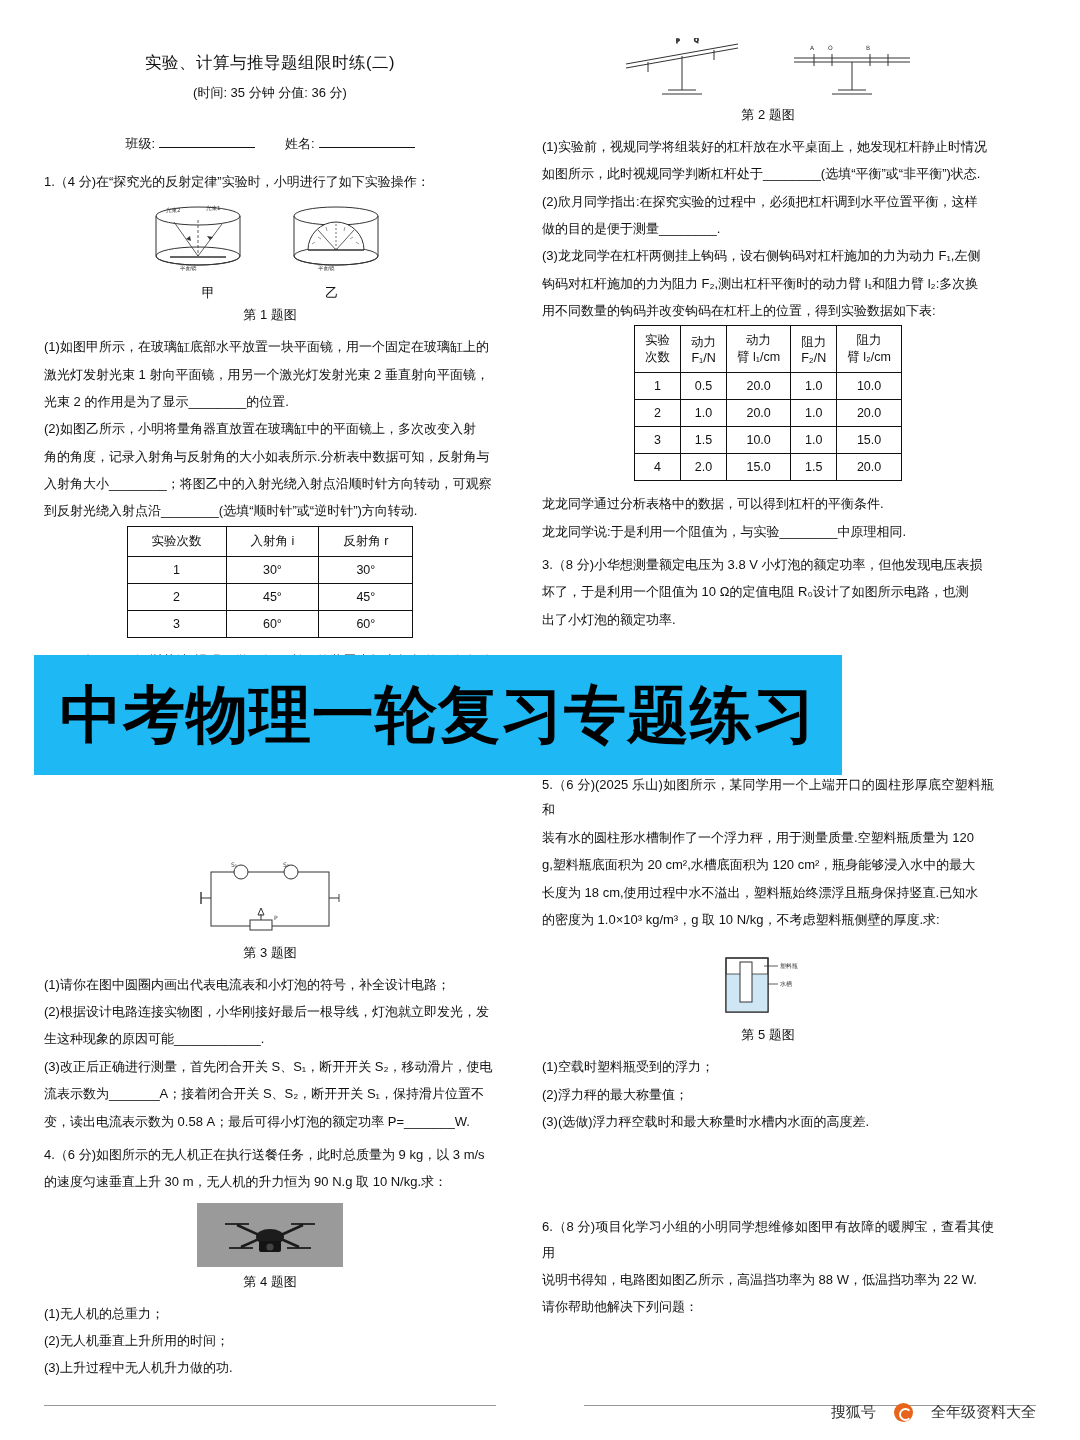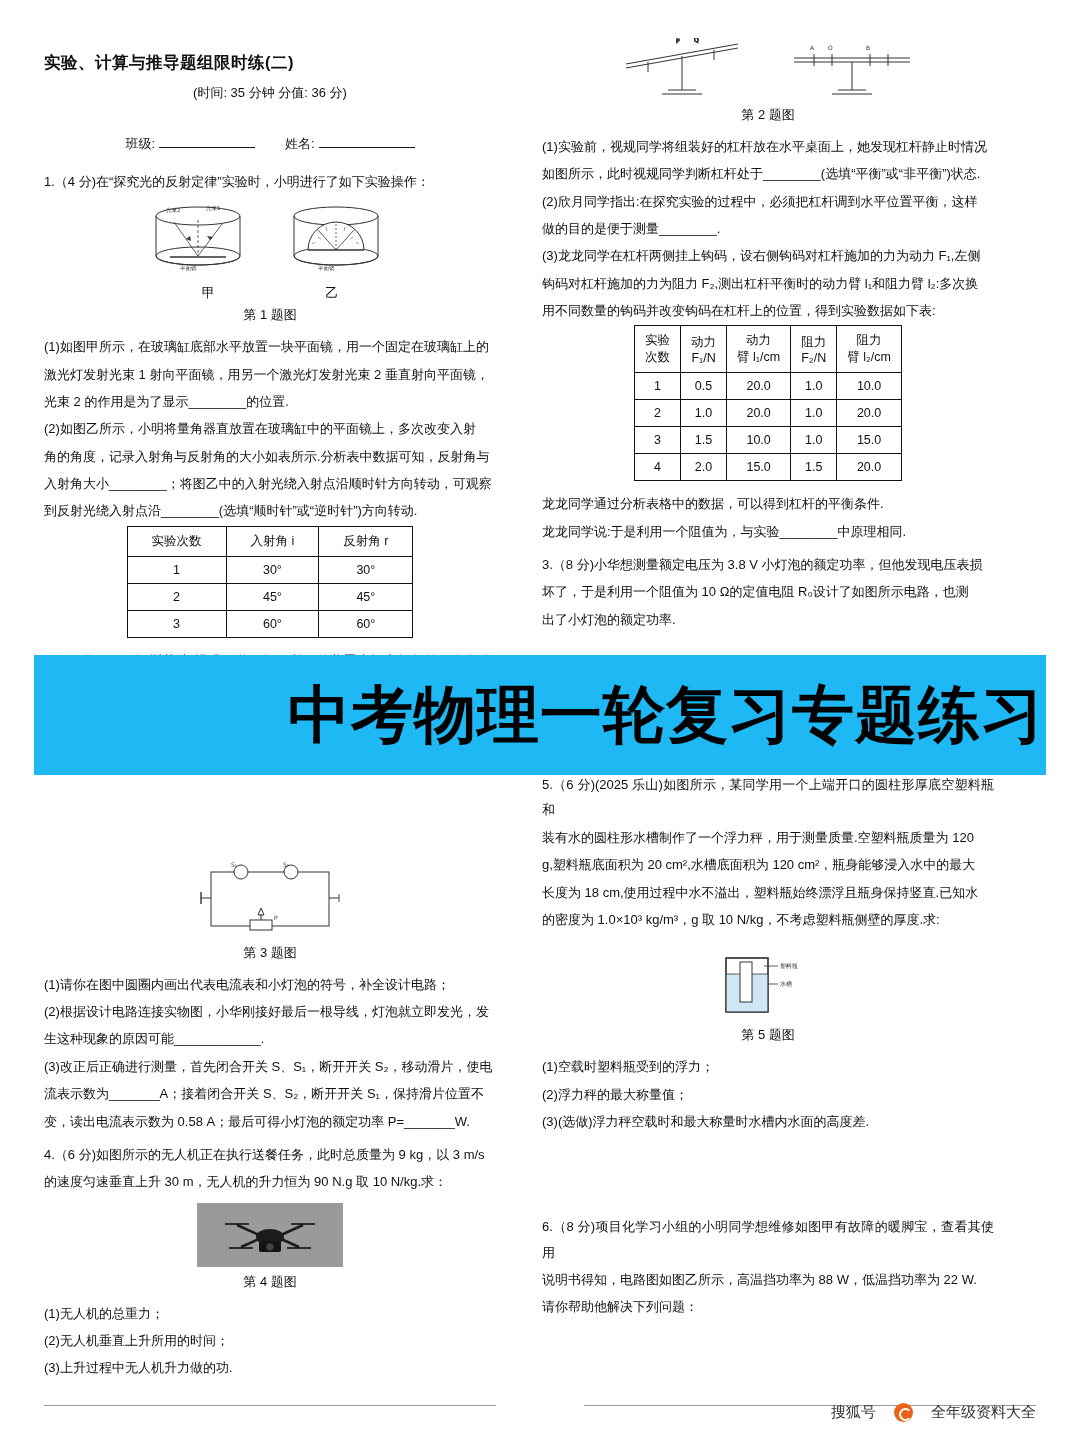--- a/index.html
+++ b/index.html
@@ -20,23 +20,23 @@
     padding: 28px 44px 0 44px;
   }
   .columns {
     display: flex;
     gap: 46px;
     align-items: flex-start;
   }
   .col { width: 452px; position: relative; }
 
   .doc-title {
-    text-align: left;
+    text-align: center;
     font-size: 16.5px;
-    font-weight: bold;
+    font-weight: normal;
     letter-spacing: 0.5px;
     margin: 24px 0 10px 0;
   }
   .doc-sub {
     text-align: center;
     font-size: 13px;
     margin-bottom: 32px;
   }
   .fill-line {
     display: flex;
@@ -77,27 +77,27 @@
     text-align: center;
     font-weight: normal;
   }
   table.data.lever td, table.data.lever th { padding: 6px 10px; }
 
   
   .banner {
     position: absolute;
     left: 34px;
     top: 655px;
-    width: 1012px;
+    width: 808px;
     height: 120px;
     background: #19b5fe;
     background: #1eb8f5;
     display: flex;
     align-items: center;
-    justify-content: flex-end;
+    justify-content: center;
     border: 2px solid #1eb8f5;
   }
   .banner-text {
     font-family: "DejaVu Sans", sans-serif;
     font-size: 62px;
     font-weight: bold;
     color: #000;
     letter-spacing: 1px;
     white-space: nowrap;
   }

